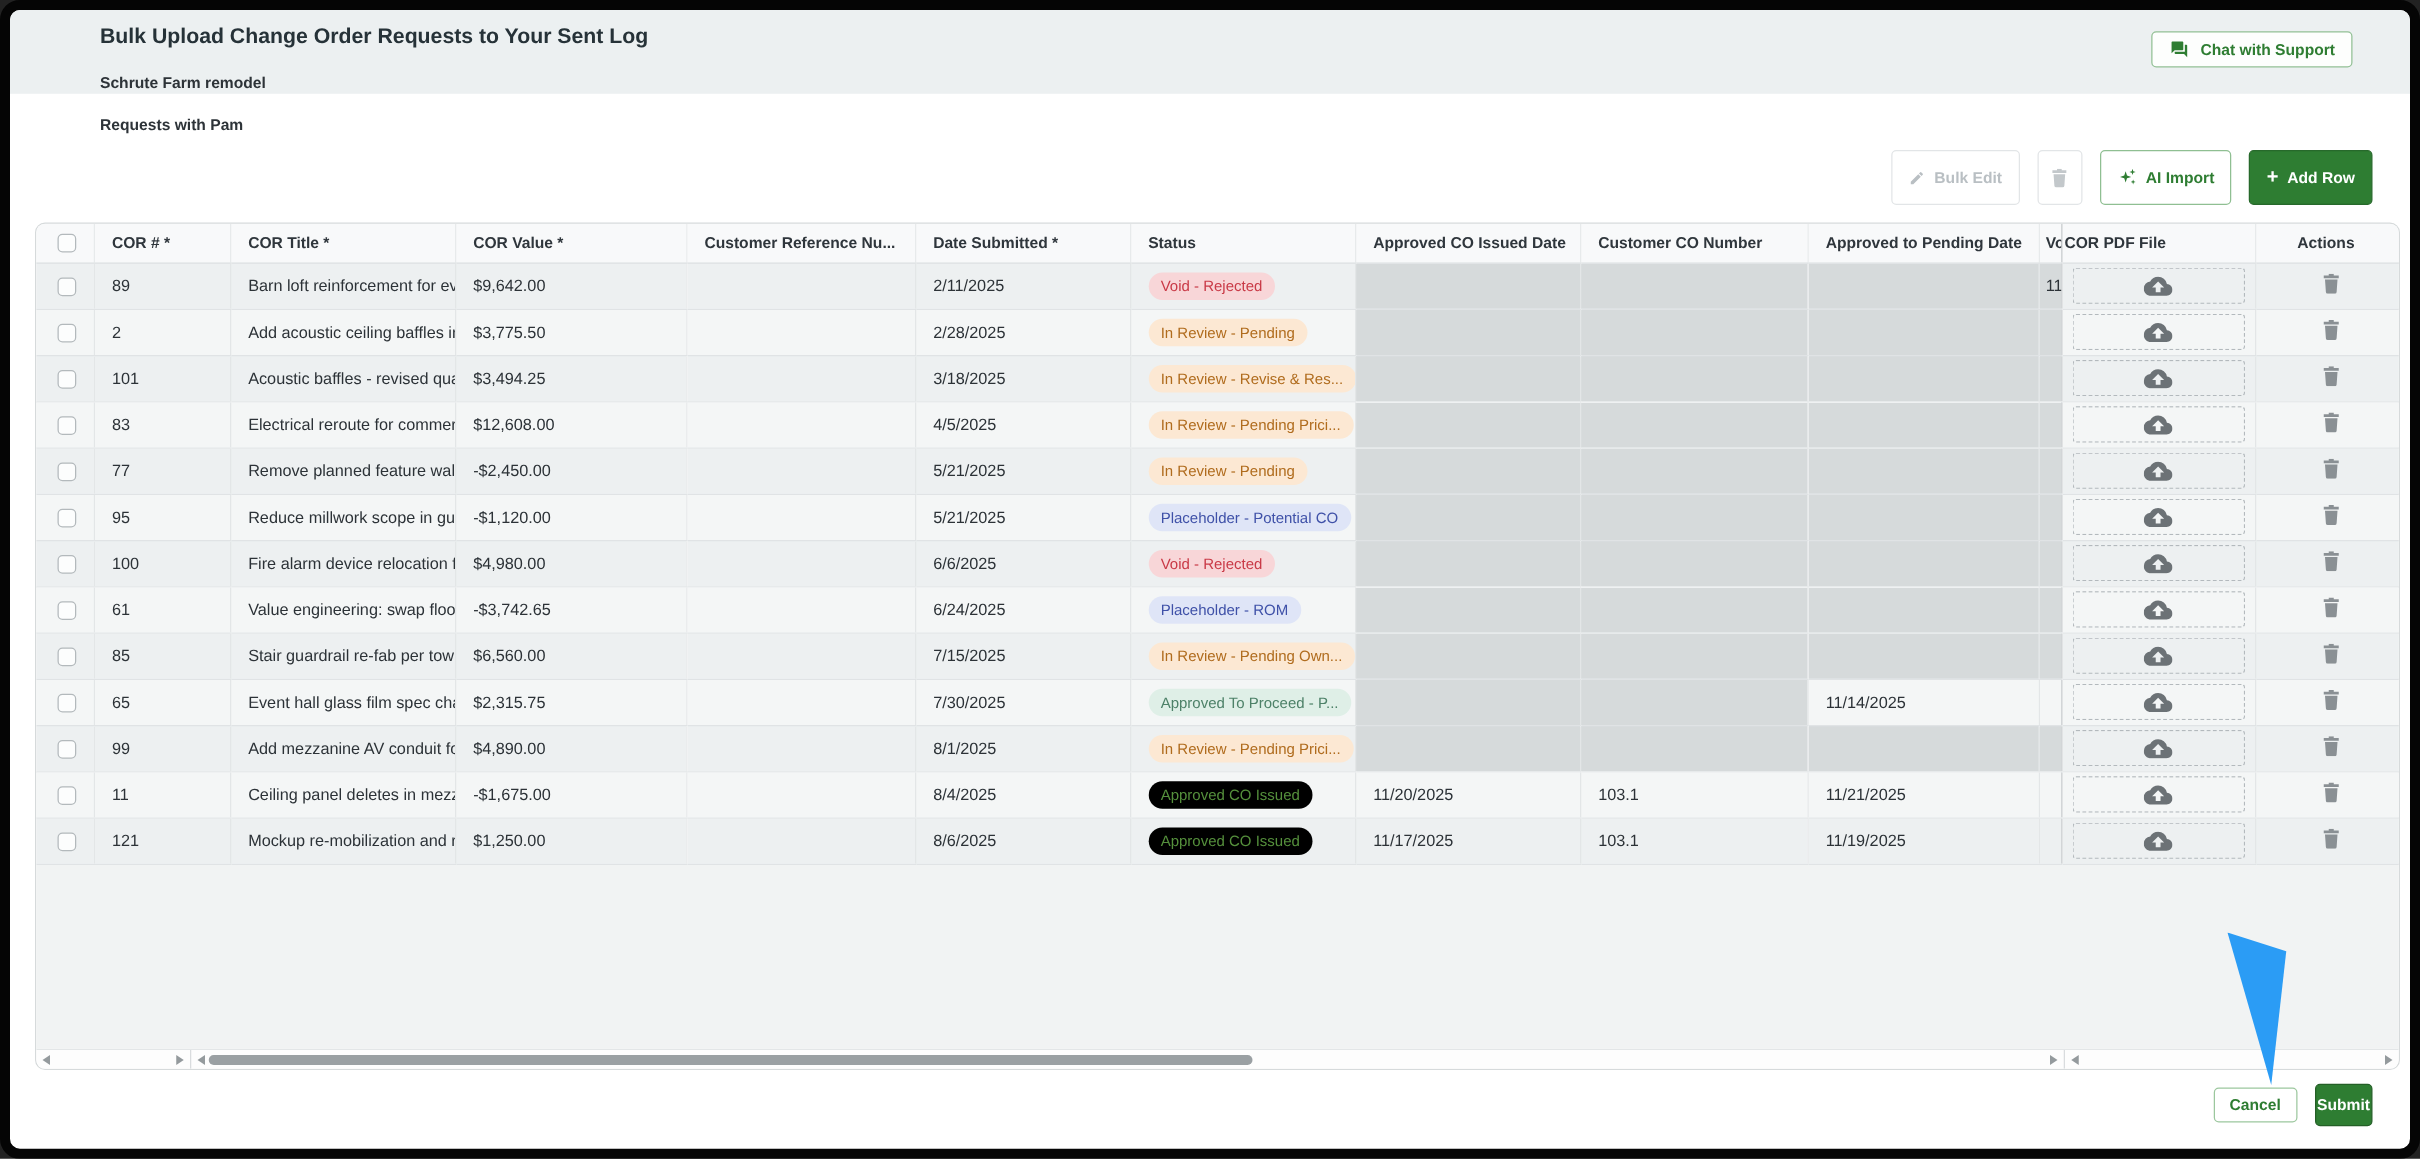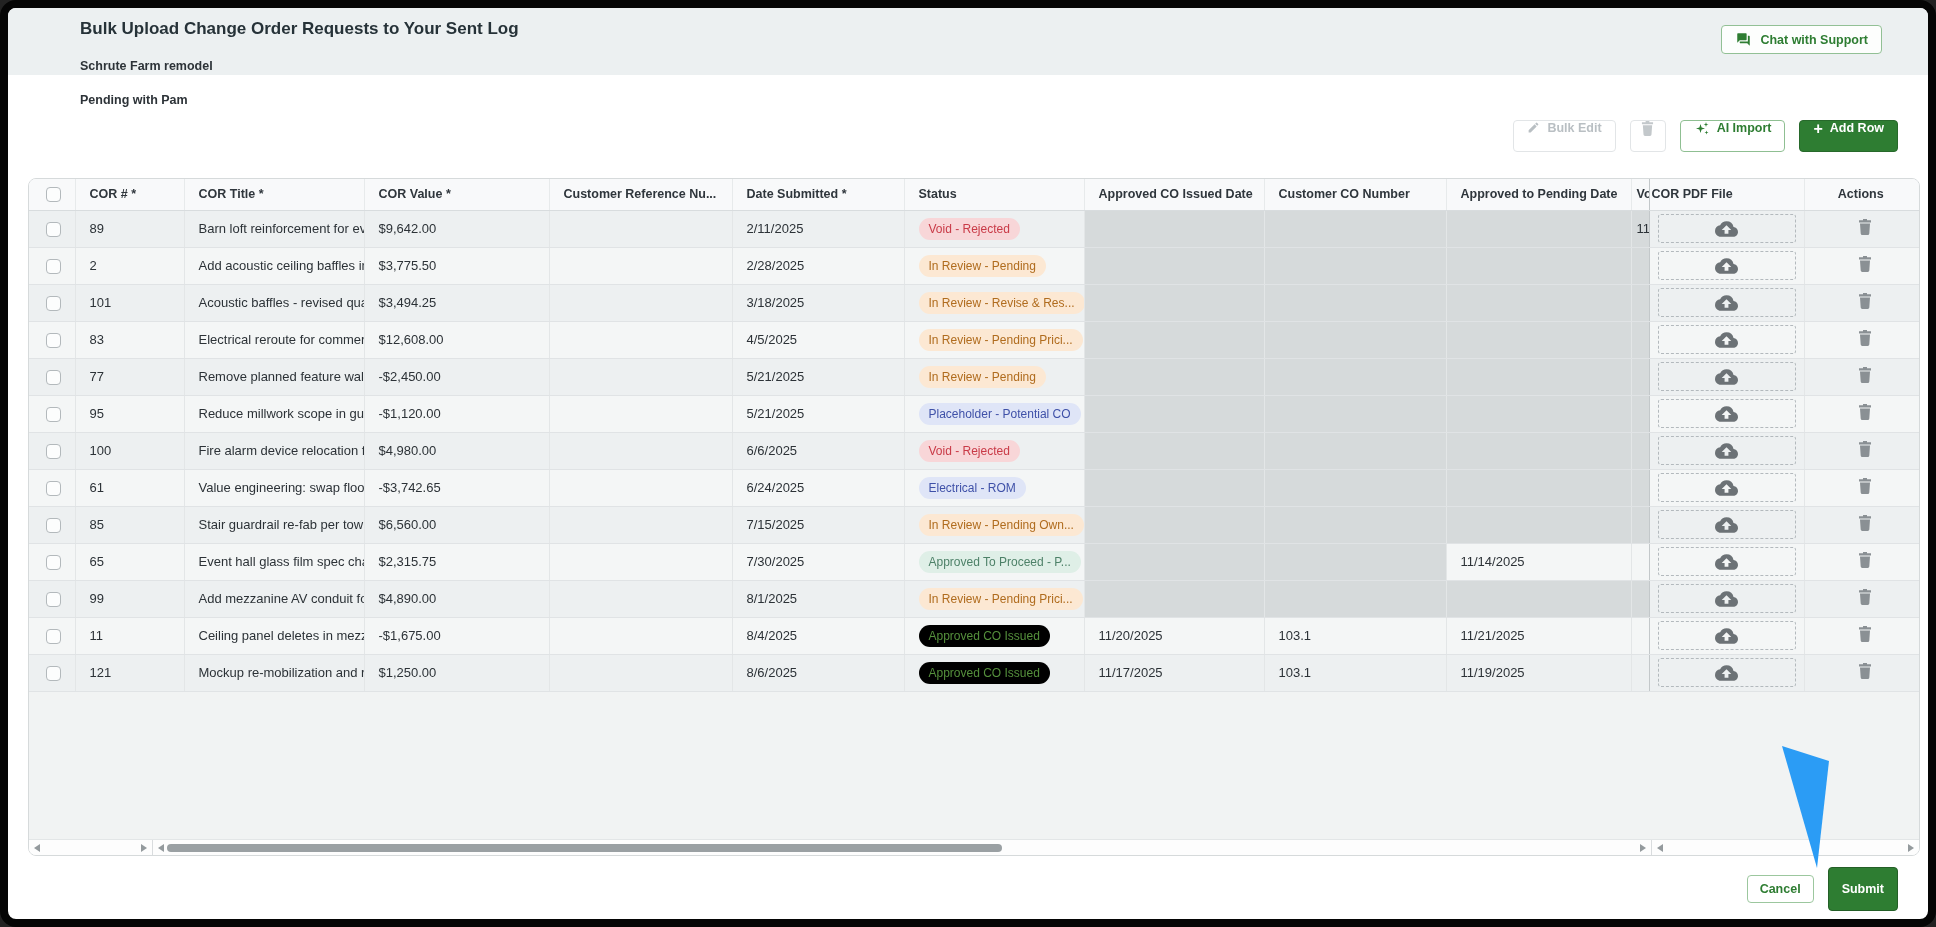--- a/index.html
+++ b/index.html
@@ -7,21 +7,21 @@
   .page { position:relative; width:1936px; height:927px; border:8px solid #050505; border-radius:16px; overflow:hidden; background:#ffffff; }
 
   
   .topbar { height:67px; background:#ecf0f1; display:flex; justify-content:space-between; align-items:flex-start; padding:8px 46px 0 72px; }
   .page-title { font-size:17px; font-weight:bold; color:#263238; margin-top:3px; }
   .sub-line { font-size:12.5px; font-weight:bold; color:#2d3338; margin-top:20px; }
   .chat-btn { margin-top:9px; height:29px; display:inline-flex; align-items:center; gap:8px; padding:0 13px; background:#fdfefd; border:1px solid #92c095; border-radius:4px; color:#2e7d32; font-size:12.5px; font-weight:bold; cursor:pointer; }
 
   
   .toolbar { display:flex; justify-content:flex-end; align-items:center; gap:14px; margin:45px 30px 0 0; }
-  .btn { height:32px; display:inline-flex; gap:7px; padding:0 13px; border-radius:4px; font-size:12.5px; font-weight:bold; cursor:pointer; background:#fff; }
+  .btn { height:44px; display:inline-flex; align-items:center; gap:7px; padding:0 13px; border-radius:4px; font-size:12.5px; font-weight:bold; cursor:pointer; background:#fff; }
   .btn-disabled { color:#b9bfc3; border:1px solid #e2e5e7; }
   .btn-sq { width:36px; justify-content:center; padding:0; }
   .btn-outline { color:#2e7d32; border:1px solid #8fbf92; }
   .btn-fill { color:#fff; background:#2e7d32; border:1px solid #27692b; }
   .plus-glyph { font-size:16px; font-weight:bold; line-height:1; }
 
   
   .grid { position:absolute; left:20px; top:170px; width:1892px; height:678px; border:1px solid #d6dadb; border-radius:8px; background:#fff; overflow:hidden; display:flex; flex-direction:column; }
   table { border-collapse:collapse; table-layout:fixed; width:100%; }
   thead th { height:31px; background:#f8f9fa; font-size:12.5px; font-weight:bold; color:#2f363c; text-align:left; padding:0 4px 0 14px; border-bottom:1px solid #d8dcde; border-left:1px solid #e7eaeb; white-space:nowrap; overflow:hidden; }
@@ -58,34 +58,34 @@
   .seg-center { flex:1; }
   .seg-right { width:268px; }
   .arr { width:0; height:0; border-top:4px solid transparent; border-bottom:4px solid transparent; cursor:pointer; }
   .arr-l { border-right:6px solid #949a9d; }
   .arr-r { border-left:6px solid #949a9d; }
   .thumb { position:absolute; left:14px; top:4px; height:8px; width:835px; background:#9aa0a3; border-radius:4px; cursor:pointer; }
 
   
   .footer { position:absolute; right:30px; top:859px; display:flex; align-items:center; gap:14px; }
   .btn-cancel { height:28px; padding:0 12px; background:#fff; border:1px solid #9cc79e; border-radius:4px; color:#2e7d32; font-size:12.5px; font-weight:bold; cursor:pointer; }
-  .btn-submit { height:44px; padding:0 13px; background:#2e7d32; border:1px solid #245f27; border-radius:4px; color:#fff; font-size:12.5px; font-weight:bold; cursor:pointer; }
+  .btn-submit { height:34px; padding:0 1px; background:#2e7d32; border:1px solid #245f27; border-radius:4px; color:#fff; font-size:12.5px; font-weight:bold; cursor:pointer; }
 
   .cursor-arrow { position:absolute; left:1770px; top:738px; z-index:20; pointer-events:none; }
 </style>
 </head>
 <body>
 
 <div class="page">
 
   <div class="topbar">
     <div>
       <div class="page-title">Bulk Upload Change Order Requests to Your Sent Log</div>
       <div class="sub-line">Schrute Farm remodel</div>
-      <div class="sub-line">Pending with Pam</div>
+      <div class="sub-line">Requests with Pam</div>
     </div>
     <button class="chat-btn">
       <span style="line-height:0;">
         <svg width="17" height="15" viewBox="0 0 24 24" fill="#2e7d32">
             <path d="M21 6h-2v9H6v2c0 .55.45 1 1 1h11l4 4V7c0-.55-.45-1-1-1zm-4 6V3c0-.55-.45-1-1-1H3c-.55 0-1 .45-1 1v14l4-4h10c.55 0 1-.45 1-1z"></path>
           </svg>
       </span>
       <span>Chat with Support</span>
     </button>
   </div>
@@ -367,21 +367,21 @@
     </td>
   </tr>
 
   <tr>
     <td class="c-check"><span class="cb"></span></td>
     <td class="c-num">61</td>
     <td class="c-title">Value engineering: swap floor</td>
     <td class="c-value">-$3,742.65</td>
     <td class="c-ref"></td>
     <td class="c-date">6/24/2025</td>
-    <td class="c-status"><span class="badge b-placeholder">Electrical - ROM</span></td>
+    <td class="c-status"><span class="badge b-placeholder">Placeholder - ROM</span></td>
     <td class="c-issued locked"></td>
     <td class="c-conum locked"></td>
     <td class="c-proceed locked"></td>
     <td class="c-void locked"></td>
     <td class="c-pdf">
       <div class="dropzone">
         <span style="line-height:0;">
           <svg width="23" height="16" viewBox="0 0 24 16" fill="#6c7276">
                     <path d="M19.35 6.04A7.49 7.49 0 0 0 12 0C9.11 0 6.6 1.64 5.35 4.04A5.994 5.994 0 0 0 0 10c0 3.31 2.69 6 6 6h13c2.76 0 5-2.24 5-5 0-2.64-2.05-4.78-4.65-4.96zM14 9v4h-4V9H7l5-5 5 5h-3z"></path>
                   </svg>

